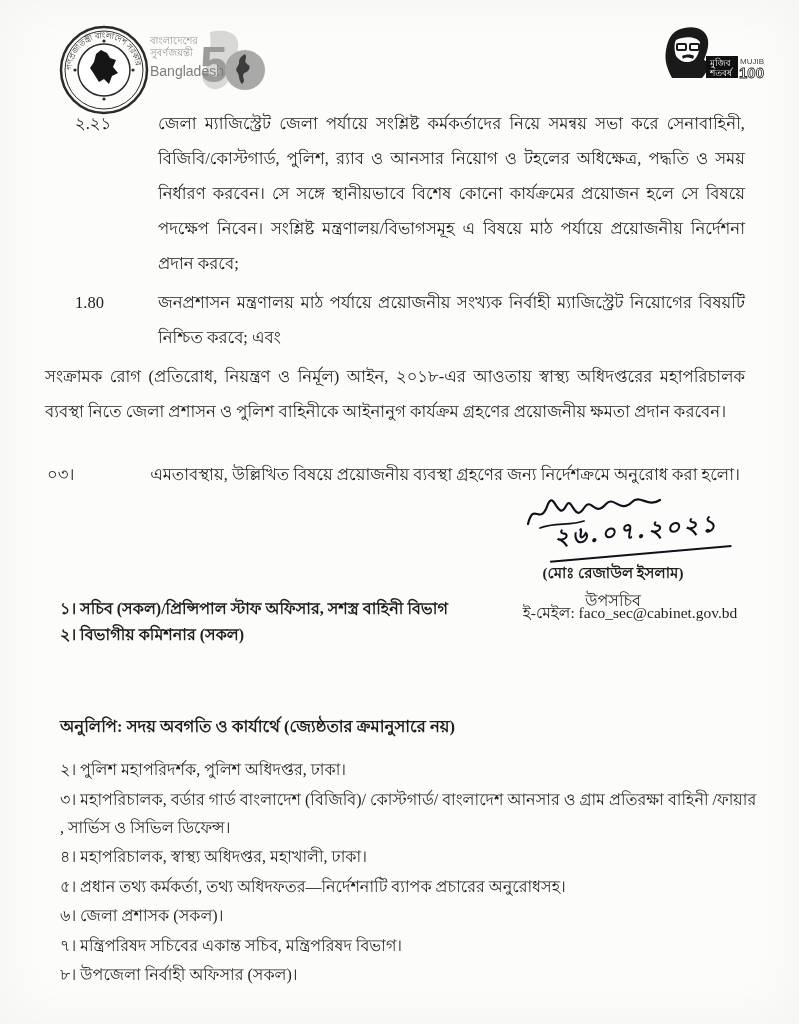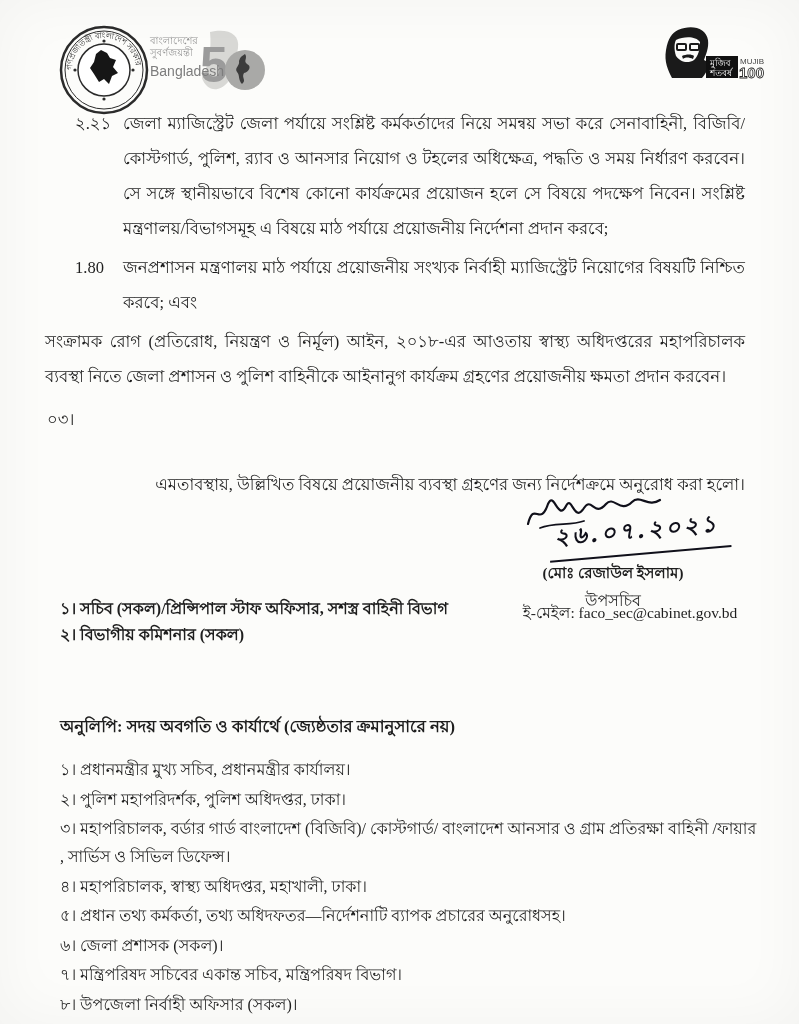--- a/index.html
+++ b/index.html
@@ -15,26 +15,26 @@
     overflow:hidden;
   }
 
   
   .seal { position:absolute; left:58px; top:24px; width:92px; height:92px; }
   .jubilee { position:absolute; left:148px; top:28px; width:125px; height:72px; }
   .mujib { position:absolute; left:648px; top:22px; width:118px; height:72px; }
 
   
   .body-text { position:absolute; left:45px; top:106px; width:700px; font-size:16.5px; }
-  .para { display:flex; line-height:35px; margin-bottom:4px; }
+  .para { display:flex; line-height:35px; margin-bottom:4px;gap:35px; }
   .para .num { flex:0 0 78px; padding-left:30px; }
   .para .txt { flex:1; text-align:justify; }
-  .para-03 { margin-top:8px;flex-direction:column; }
+  .para-03 { margin-top:28px; }
   .para-03 .num { flex:0 0 65px; padding-left:2px; }
-  .para-03 .txt { text-align:right; }
+  .para-03 .txt { text-align:center; }
 
   
   .sig-block { position:absolute; left:488px; top:488px; width:250px; text-align:center; }
   .sig-scribble { position:relative; left:-18px; top:0; }
   .sig-date {
     display:inline-block;
     position:relative; top:-26px; left:26px;
     font-size:23px; font-weight:bold; font-style:italic;
     letter-spacing:3px; color:#10101a;
     border-bottom:2.5px solid #10101a;
@@ -143,21 +143,20 @@
   </div>
 
   <div class="addressees">
     <div>১। সচিব (সকল)/প্রিন্সিপাল স্টাফ অফিসার, সশস্ত্র বাহিনী বিভাগ</div>
     <div>২। বিভাগীয় কমিশনার (সকল)</div>
   </div>
 
   <div class="copy-section">
     <div class="copy-heading">অনুলিপি: সদয় অবগতি ও কার্যার্থে (জ্যেষ্ঠতার ক্রমানুসারে নয়)</div>
     <ul class="copy-list">
-      <li>১। প্রধানমন্ত্রীর মুখ্য সচিব, প্রধানমন্ত্রীর কার্যালয়।</li>
       <li>২। পুলিশ মহাপরিদর্শক, পুলিশ অধিদপ্তর, ঢাকা।</li>
       <li>৩। মহাপরিচালক, বর্ডার গার্ড বাংলাদেশ (বিজিবি)/ কোস্টগার্ড/ বাংলাদেশ আনসার ও গ্রাম প্রতিরক্ষা বাহিনী /ফায়ার , সার্ভিস ও সিভিল ডিফেন্স।</li>
       <li>৪। মহাপরিচালক, স্বাস্থ্য অধিদপ্তর, মহাখালী, ঢাকা।</li>
       <li>৫। প্রধান তথ্য কর্মকর্তা, তথ্য অধিদফতর—নির্দেশনাটি ব্যাপক প্রচারের অনুরোধসহ।</li>
       <li>৬। জেলা প্রশাসক (সকল)।</li>
       <li>৭। মন্ত্রিপরিষদ সচিবের একান্ত সচিব, মন্ত্রিপরিষদ বিভাগ।</li>
       <li>৮। উপজেলা নির্বাহী অফিসার (সকল)।</li>
     </ul>
   </div>
 

